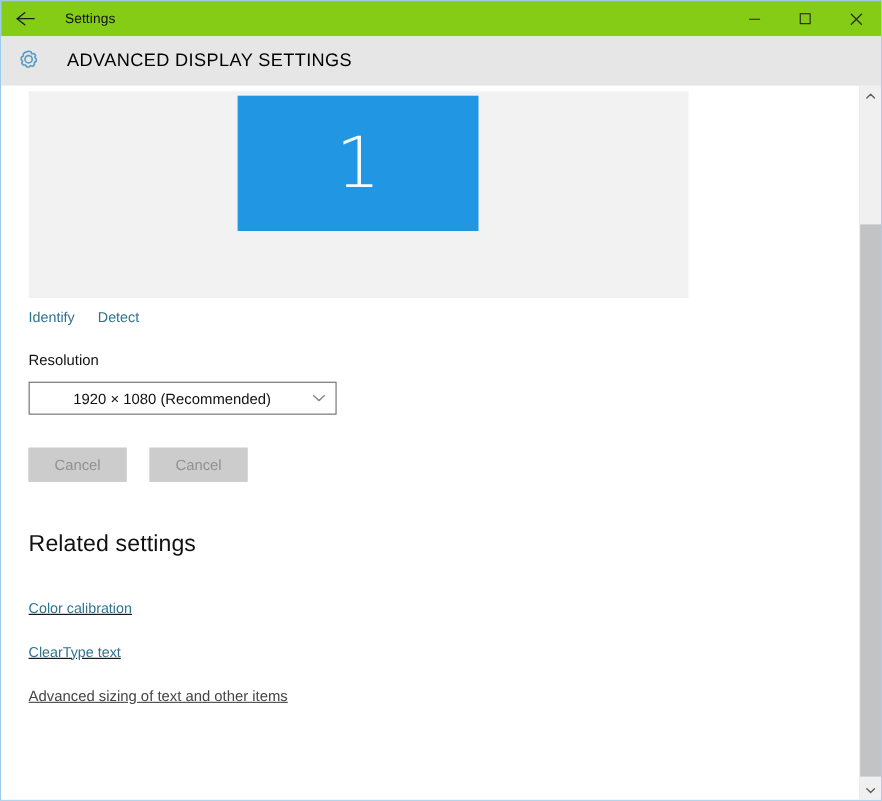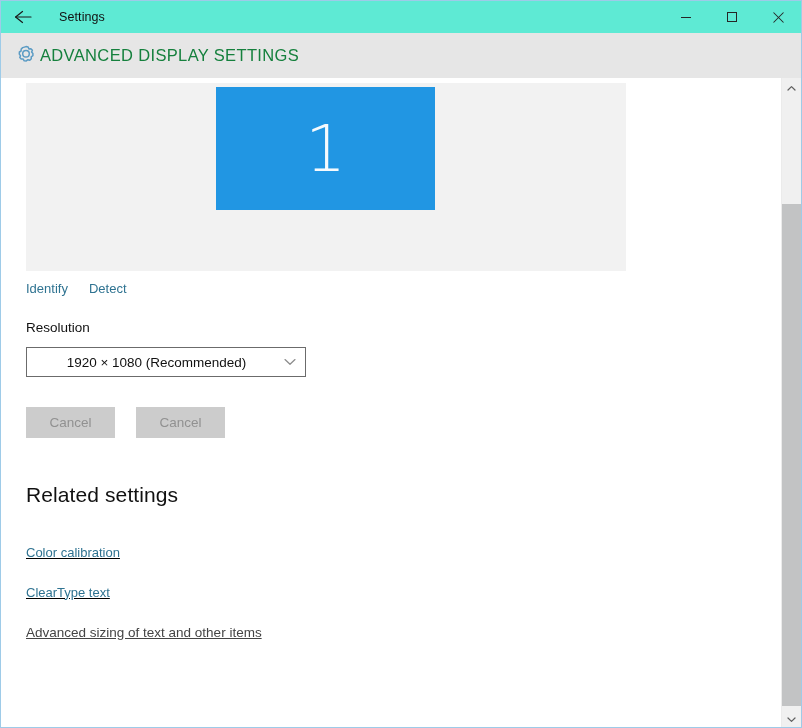--- a/index.html
+++ b/index.html
@@ -29,21 +29,21 @@
     overflow: hidden;
   }
 
   
   .titlebar {
     position: absolute;
     left: 0;
     top: 0;
     right: 0;
     height: 32px;
-    background: #5eead4;
+    background: #84cc16;
     display: flex;
     align-items: center;
   }
   .back-btn {
     width: 46px;
     height: 32px;
     display: flex;
     align-items: center;
     justify-content: center;
     flex: 0 0 auto;
@@ -86,22 +86,23 @@
   .header-gear {
     width: 28px;
     height: 28px;
     margin-left: 11px;
     flex: 0 0 auto;
     display: flex;
     align-items: center;
     justify-content: center;
   }
   .header-title {
+    margin-left: 21px;
     font-size: 16.5px;
-    color: #15803d;
+    color: #000000;
     letter-spacing: 0.35px;
     font-weight: 400;
   }
 
   
   .content {
     position: absolute;
     left: 0;
     top: 77px;
     width: 781px;

